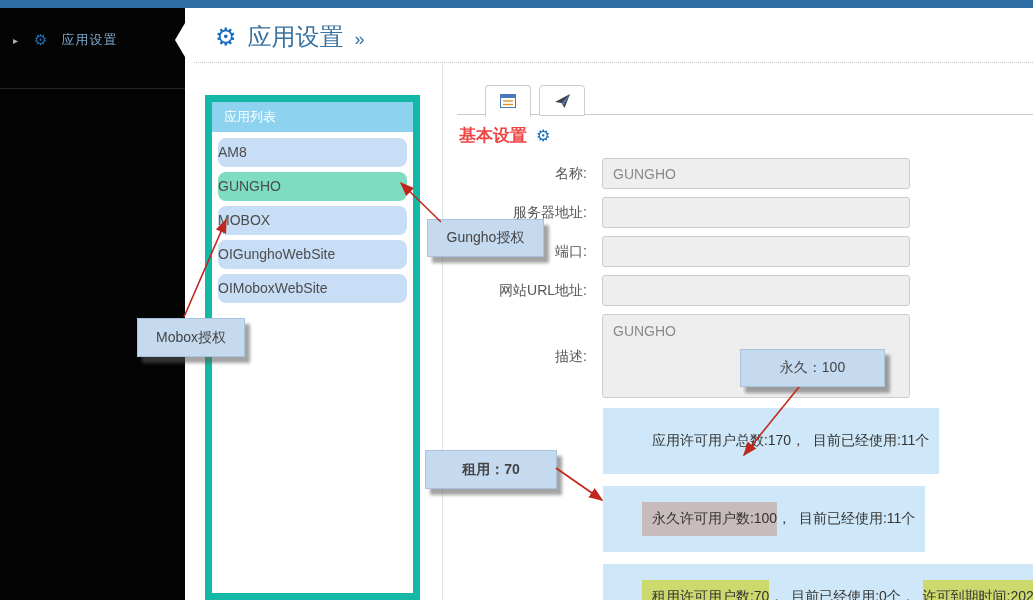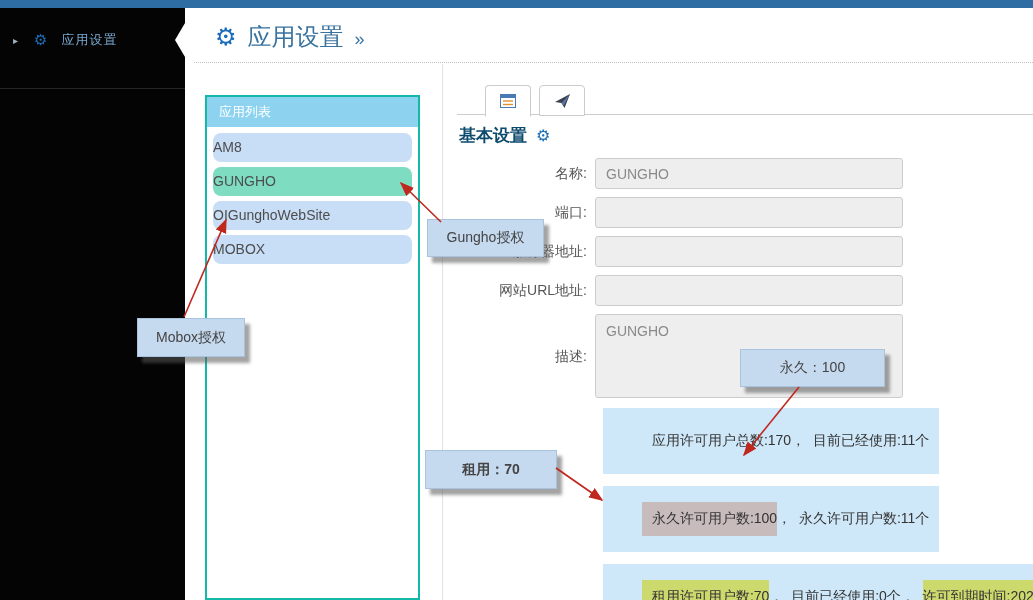--- a/index.html
+++ b/index.html
@@ -20,40 +20,40 @@
 
   
   .main{position:absolute;left:185px;top:8px;right:0;bottom:0;background:#fff;}
   .page-header{position:absolute;top:13px;left:30px;display:flex;align-items:center;gap:11px;}
   .hdr-gear{color:#1a6cbd;font-size:24px;line-height:1;}
   .hdr-title{color:#38729f;font-size:24px;}
   .hdr-chev{color:#38729f;font-size:18px;margin-top:4px;}
   .dotline{position:absolute;top:54px;left:9px;right:0;border-top:1px dotted #c3c3c3;}
 
   
-  .applist{position:absolute;left:20px;top:87px;width:215px;bottom:0;border:2px solid #14b8a6;background:#fff;box-sizing:border-box;}
+  .applist{position:absolute;left:20px;top:87px;width:215px;bottom:0;border:7px solid #14b8a6;background:#fff;box-sizing:border-box;}
   .applist-header{height:30px;line-height:30px;background:#8dd3f0;color:#fff;font-size:13px;padding-left:12px;}
   .applist-items{padding:6px 6px 0 6px;}
   .app-item{height:29px;line-height:29px;border-radius:8px;background:#c8ddf6;margin-bottom:5px;color:#4d4d4d;font-size:14px;cursor:pointer;}
   .app-item.selected{background:#7eddc1;}
 
   .vdivider{position:absolute;left:257px;top:56px;bottom:0;width:1px;background:#e2e2e2;}
 
   
   .formarea{position:absolute;left:272px;top:76px;right:0;}
   .tabsrow{height:30px;border-bottom:1px solid #ccc;padding-left:28px;box-sizing:content-box;}
   .tab{display:inline-flex;align-items:center;justify-content:center;width:44px;height:29px;border:1px solid #ccc;border-radius:4px 4px 0 0;background:#fff;margin-right:4px;vertical-align:bottom;cursor:pointer;position:relative;}
   .tab.active{border-bottom:1px solid #fff;top:1px;height:30px;}
   .section-title-row{margin:9px 0 0 2px;display:flex;align-items:center;gap:9px;}
-  .section-title{font-size:17px;font-weight:bold;color:#0c4a6e;}
+  .section-title{font-size:17px;font-weight:bold;color:#ef4444;}
   .title-gear{color:#1c6fb5;font-size:16px;cursor:pointer;}
   .form{margin-top:11px;}
   .frow{display:flex;margin-bottom:8px;align-items:center;}
   .frow.top{align-items:center;}
-  .flabel{width:130px;text-align:right;padding-right:8px;color:#555;font-size:14px;flex:none;line-height:31px;}
+  .flabel{width:130px;text-align:right;padding-right:15px;color:#555;font-size:14px;flex:none;line-height:31px;}
   .finput{width:286px;height:29px;background:#eee;border:1px solid #ccc;border-radius:3px;color:#8a8a8a;padding:0 10px;font-size:14px;font-family:inherit;}
   .ftext{width:286px;height:66px;background:#eee;border:1px solid #ccc;border-radius:3px;color:#8a8a8a;padding:8px 10px;font-size:14px;font-family:inherit;resize:none;}
 
   
   .licwrap{margin:10px 0 0 146px;}
   .licwrap.gap{margin-top:11px;}
   .lic{display:inline-block;background:#cfe8f9;font-size:14px;color:#333;white-space:pre;}
   .lic .seg{display:inline-block;padding:8px 0;}
   .lic .seg.first{padding-left:10px;}
   .lic .seg.last{padding-right:10px;}
@@ -93,22 +93,23 @@
       <span class="hdr-title">应用设置</span>
       <span class="hdr-chev">»</span>
     </div>
     <div class="dotline"></div>
 
     <section class="applist">
       <div class="applist-header">应用列表</div>
       <div class="applist-items">
         <div class="app-item">AM8</div>
         <div class="app-item selected">GUNGHO</div>
+        <div class="app-item">MOBOX</div>
         <div class="app-item">OIGunghoWebSite</div>
-        <div class="app-item">MOBOX</div>
+        <div class="app-item">OIMoboxWebSite</div>
       </div>
     </section>
 
     <div class="vdivider"></div>
 
     <section class="formarea">
 
       <div class="tabsrow">
         <div class="tab active">
           <svg width="16" height="14" viewBox="0 0 16 14">
@@ -130,46 +131,46 @@
         <span class="section-title">基本设置</span>
         <span class="title-gear">⚙</span>
       </div>
 
       <div class="form">
         <div class="frow">
           <label class="flabel">名称:</label>
           <input class="finput" value="GUNGHO" style="">
         </div>
         <div class="frow">
-          <label class="flabel">端口:</label>
+          <label class="flabel">服务器地址:</label>
           <input class="finput" value="" style="">
         </div>
         <div class="frow">
-          <label class="flabel">服务器地址:</label>
+          <label class="flabel">端口:</label>
           <input class="finput" value="" style="">
         </div>
         <div class="frow">
           <label class="flabel">网站URL地址:</label>
           <input class="finput" value="" style="">
         </div>
         <div class="frow top">
           <label class="flabel">描述:</label>
           <textarea class="ftext" style="">GUNGHO</textarea>
         </div>
       </div>
 
       <div class="licwrap">
         <div class="lic">
           <span class="seg first last">应用许可用户总数:170，  目前已经使用:11个</span>
         </div>
       </div>
 
       <div class="licwrap gap">
         <div class="lic">
-          <span class="seg first hl-grey">永久许可用户数:100</span><span class="seg last">，  永久许可用户数:11个</span>
+          <span class="seg first hl-grey">永久许可用户数:100</span><span class="seg last">，  目前已经使用:11个</span>
         </div>
       </div>
 
       <div class="licwrap gap">
         <div class="lic">
           <span class="seg first hl-green">租用许可用户数:70</span><span class="seg">，  目前已经使用:0个，  </span><span class="seg last hl-green">许可到期时间:2023-01-19</span>
         </div>
       </div>
 
     </section>

